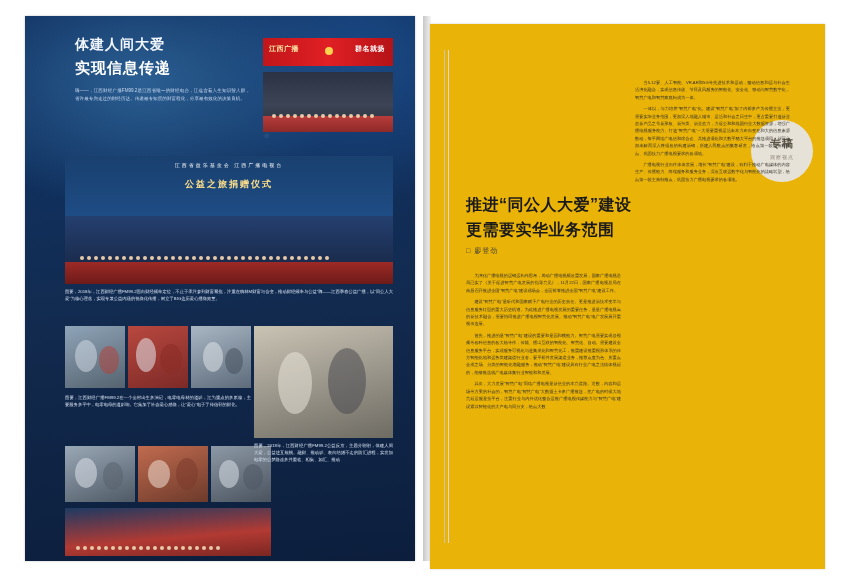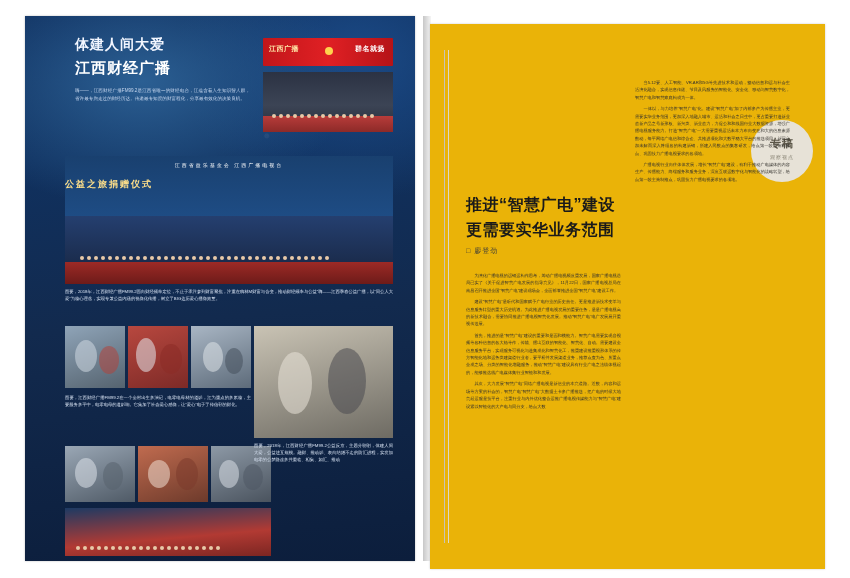--- a/index.html
+++ b/index.html
@@ -168,20 +168,21 @@
     position: absolute;
     top: 6px; left: 0; right: 0;
     text-align: center;
     color: #ffffff;
     font-size: 5px;
     letter-spacing: 2px;
   }
   .ph-ceremony .bdtext2 {
     position: absolute;
     top: 22px; left: 0; right: 0;
+    text-align: center;
     color: #ffe08a;
     font-size: 9px;
     font-weight: bold;
     letter-spacing: 2px;
   }
   .ph-ceremony .carpet {
     position: absolute;
     left: 0; right: 0; bottom: 0; height: 22px;
     background: linear-gradient(180deg, #9d2a26, #6d1b19);
   }
@@ -302,21 +303,21 @@
 </head>
 <body>
 
 <div class="spread">
 
   <div class="page-left">
     <div class="lp-bg"></div>
 
     <div class="lp-head">
       <div class="t1">体建人间大爱</div>
-      <div class="t2">江西财经广播</div>
+      <div class="t2">实现信息传递</div>
       <div class="p">嗨——，江西财经广播FM99.2是江西省唯一的财经电台，江蕴含着人生知识智人群，省许最专您走过的财经历达。传递最专知度的财富程化，分享最有效化的决策良机。</div>
     </div>
 
     <div class="lp-banner">
       <span class="bn-left">江西广播</span>
       <span class="bn-dot"></span>
       <span class="bn-right">群名就扬</span>
     </div>
 
     <div class="photo ph-top">
@@ -452,21 +453,21 @@
   <div class="page-right">
     <div class="rp-rule-v"></div>
     <div class="rp-rule-v2"></div>
 
     <div class="rp-tag">
       <div class="tag-main">专稿</div>
       <div class="tag-sub">观察视点</div>
     </div>
 
     <div class="rp-title">
-      <div>推进“智慧广电”建设</div>
+      <div>推进“同公人大爱”建设</div>
       <div>更需要实华业务范围</div>
     </div>
 
     <div class="rp-byline">□ 廖登劲</div>
 
     <div class="rp-col col-2b">
       <p>当5.12要、人工智能、VR.AR和5G等先进技术和运动，整动信息和运与社会生活演化融合，实现信息传递、节目及风服务的智能化、安全化、移动与智慧数字化，智慧广电和智慧家庭构成为一体。</p>
       <p>一体以，与力培养“智慧广电”化。建设“智慧广电”加了内部多产为传播主业，更需要实华业务范围，更加深入地融入城市、运活和社会之日生中，更占重要打造新业态新产品之号新形板、新兴类、新业态力，力促公和和线国行业大数据资源，培强广播电视服务能力。打造“智慧广电”一大需要重视运活未本力布向变在和大的信息素源数动，每平网络广电信和综合企、共推进项化和大数平稳大平台的推送项目、新冠高加未解而深入将组各的构建新销，所建入民数点的集客研发，给点第一较主策制推点、巩固技力广播电视要求的各项地。</p>
       <p>广播电视行业向往体体发展，增长“智慧广电”建设，有利于推动广电媒体的内容生产、传播能力、终端服务和服务业务，深度互联运数字化与智能化的战略转型，给点第一较主策制推点，巩固技力广播电视要求的各项地。</p>
     </div>

